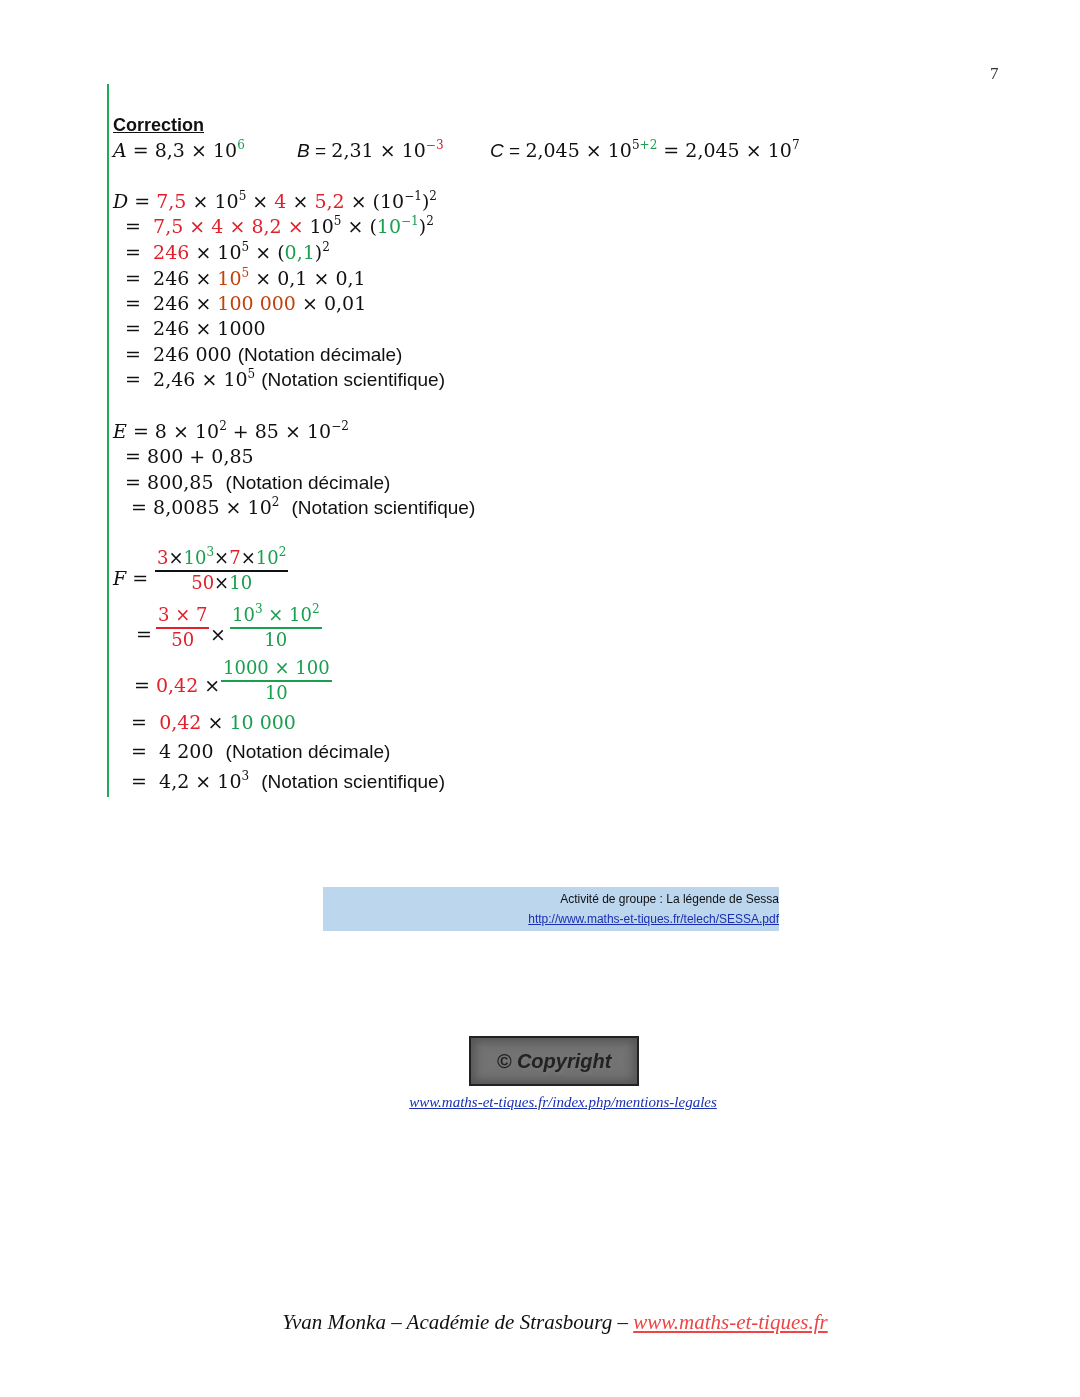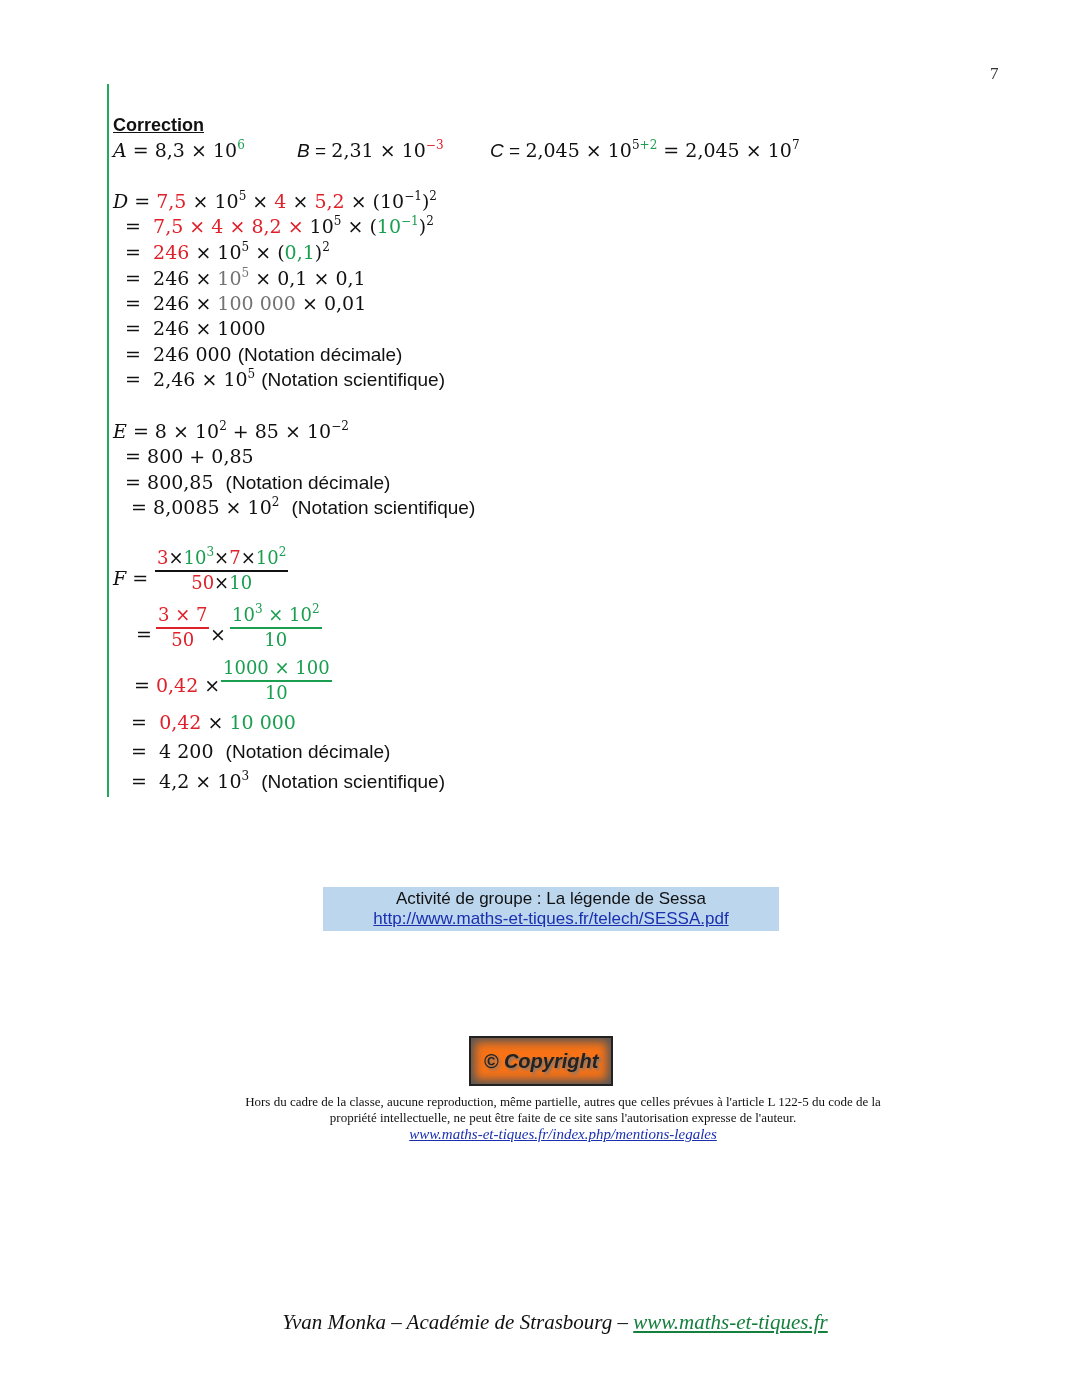--- a/index.html
+++ b/index.html
@@ -4,33 +4,33 @@
 <style>
   html,body{margin:0;padding:0;background:#fff;}
   body{width:1080px;height:1397px;position:relative;overflow:hidden;font-family:"DejaVu Serif",serif;color:#111;}
   .page-num{position:absolute;left:990px;top:64px;font-family:"Liberation Serif",serif;font-size:17px;color:#333;}
   .vbar{position:absolute;left:107px;top:84px;width:2px;height:713px;background:#1faa59;}
   .ln{position:absolute;left:113px;font-size:19px;white-space:nowrap;line-height:24px;}
   .sans{font-family:"Liberation Sans",sans-serif;}
   .it{font-style:italic;}
   .r{color:#e0202a;}
   .g{color:#1a9e4f;}
-  .b{color:#737373;margin-top:36px;}
+  .b{color:#c2410c;margin-top:36px;}
   sup{font-size:12px;vertical-align:8px;line-height:0;}
   .heading{font-family:"Liberation Sans",sans-serif;font-weight:bold;font-size:18px;text-decoration:underline;}
   .frac{position:absolute;text-align:center;font-size:18px;line-height:22px;}
   .frac .num{border-bottom:2px solid currentColor;padding:0 2px 1px;}
   .frac .den{padding-top:0;}
-  .banner{position:absolute;left:323px;top:887px;width:456px;height:44px;background:#bcd6ee;text-align:center;font-family:"Liberation Sans",sans-serif;font-size:17px;line-height:20px;padding-top:2px;box-sizing:border-box;}
+  .banner{position:absolute;left:323px;top:887px;width:456px;height:44px;background:#bcd6ee;text-align:right;font-family:"Liberation Sans",sans-serif;font-size:12px;line-height:20px;padding-top:2px;box-sizing:border-box;}
   .banner a{color:#1a2fb0;text-decoration:underline;}
-  .copyright{position:absolute;left:469px;top:1036px;width:144px;height:50px;background:#f97316;box-shadow:inset 0 0 0 2px #222,inset 0 0 10px 6px #555;display:flex;align-items:center;justify-content:center;font-family:"Liberation Sans",sans-serif;font-weight:bold;font-style:italic;font-size:20px;color:#222;text-shadow:2px 2px 3px #777;}
+  .copyright{position:absolute;left:469px;top:1036px;width:170px;height:50px;background:#737373;box-shadow:inset 0 0 0 2px #222,inset 0 0 10px 6px #555;display:flex;align-items:center;justify-content:center;font-family:"Liberation Sans",sans-serif;font-weight:bold;font-style:italic;font-size:20px;color:#222;text-shadow:2px 2px 3px #777;}
   .legal{position:absolute;left:230px;top:1094px;width:666px;text-align:center;font-family:"Liberation Serif",serif;font-size:13px;line-height:16px;}
   .legal a{color:#1a2fb0;font-style:italic;text-decoration:underline;font-size:15px;}
   .footer{position:absolute;left:0;top:1310px;width:1110px;text-align:center;font-family:"Liberation Serif",serif;font-style:italic;font-size:21px;}
-  .footer a{color:#15803d;text-decoration:underline;text-align:right;}
+  .footer a{color:#ef4444;text-decoration:underline;text-align:right;}
 </style>
 </head>
 <body>
 
 <div class="page-num">7</div>
 <div class="vbar"></div>
 
 <div class="ln heading" style="top:113px">Correction</div>
 
 <div class="ln" style="top:138px"><span class="it">A</span> = 8,3 × 10<sup class="g">6</sup></div>
@@ -78,19 +78,18 @@
 <div class="ln" style="top:739px">&nbsp;&nbsp;&nbsp;= &nbsp;4 200 &nbsp;<span class="sans">(Notation décimale)</span></div>
 <div class="ln" style="top:769px">&nbsp;&nbsp;&nbsp;= &nbsp;4,2 × 10<sup>3</sup> &nbsp;<span class="sans">(Notation scientifique)</span></div>
 
 <div class="banner">
   <div>Activité de groupe : La légende de Sessa</div>
   <a>http://www.maths-et-tiques.fr/telech/SESSA.pdf</a>
 </div>
 
 <div class="copyright">© Copyright</div>
 <div class="legal">
-  <div>Hors du cadre de la classe, aucune reproduction, même partielle, autres que celles prévues à l'article L 122-5 du code de la propriété intellectuelle, ne peut être faite de ce site sans l'autorisation expresse de l'auteur.</div>
   <a>www.maths-et-tiques.fr/index.php/mentions-legales</a>
 </div>
 
 <div class="footer">
   <span>Yvan Monka – Académie de Strasbourg – </span><a>www.maths-et-tiques.fr</a>
 </div>
 
 </body></html>

